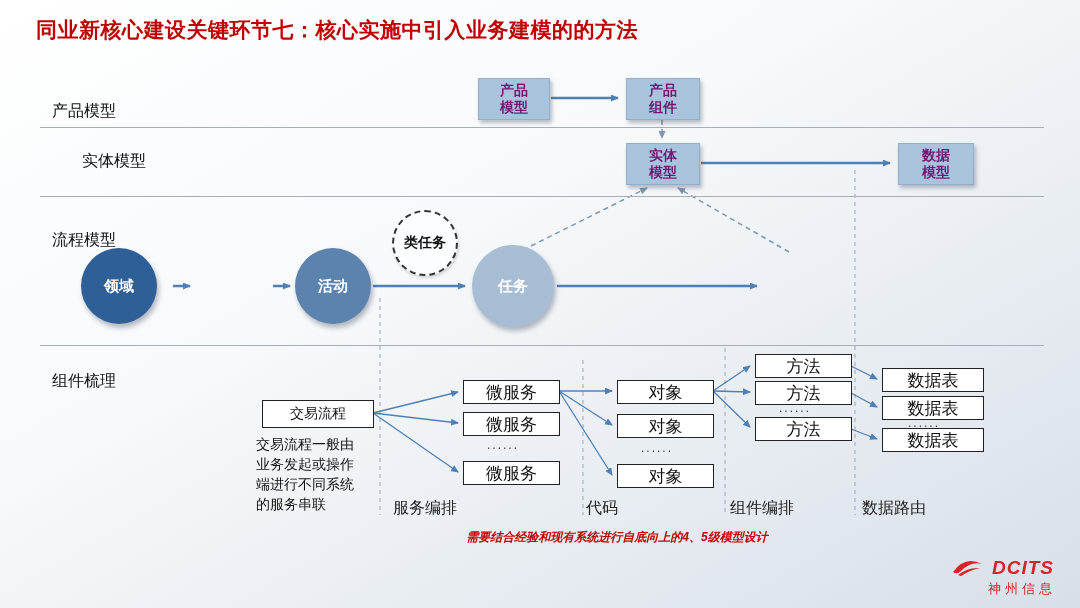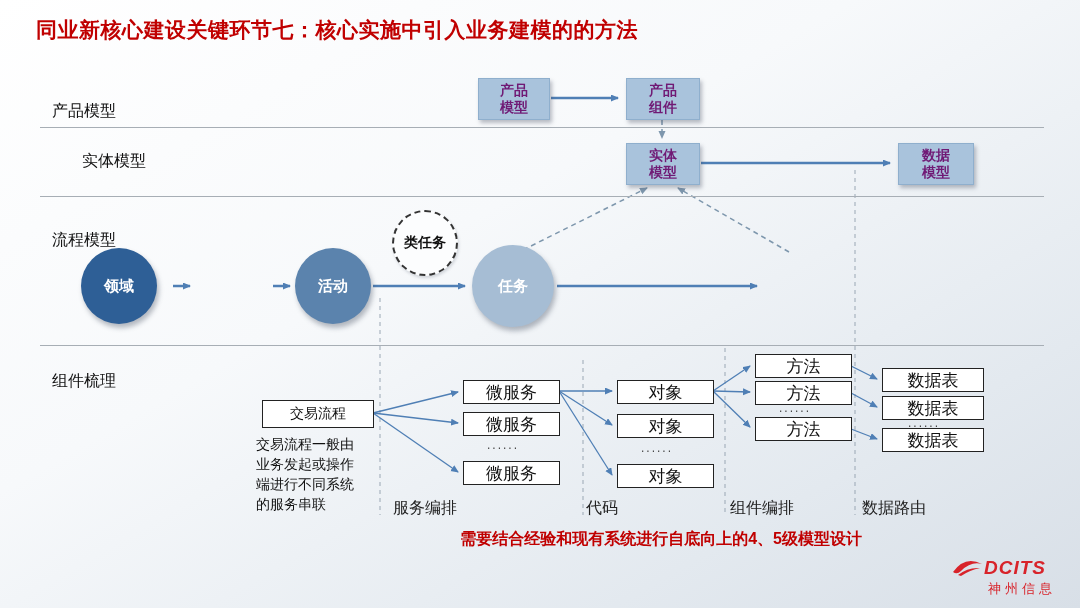--- a/index.html
+++ b/index.html
@@ -34,21 +34,21 @@
   .wbox{
     position:absolute;background:#ffffff;border:1px solid #222;font-size:17px;color:#111;
     display:flex;align-items:center;justify-content:center;
   }
   .dots{position:absolute;font-size:12px;color:#444;letter-spacing:2px;}
   .col-label{position:absolute;font-size:16px;color:#222;}
   .red-note{position:absolute;color:#c00000;font-weight:600;}
   .plain-note{position:absolute;font-size:14px;line-height:20px;color:#111;white-space:pre-line;}
   .overlay{position:absolute;left:0;top:0;pointer-events:none;}
   .logo{position:absolute;right:24px;bottom:10px;text-align:left;}
-  .logo-top{display:flex;align-items:center;gap:0;}
+  .logo-top{display:flex;align-items:center;gap:8px;}
   .logo-brand{font-size:19px;font-weight:bold;font-style:italic;color:#d8232a;letter-spacing:1px;}
   .logo-company{font-size:13px;color:#d8232a;letter-spacing:4px;margin-top:1px;padding-left:36px;}
 </style>
 </head>
 <body>
 
 <div class="slide">
 
   <div class="title">同业新核心建设关键环节七：核心实施中引入业务建模的的方法</div>
 
@@ -152,21 +152,21 @@
   <div class="plain-note" style="left:256px;top:434px;">交易流程一般由
 业务发起或操作
 端进行不同系统
 的服务串联</div>
 
   <div class="col-label" style="left:393px;top:498px;">服务编排</div>
   <div class="col-label" style="left:586px;top:498px;">代码</div>
   <div class="col-label" style="left:730px;top:498px;">组件编排</div>
   <div class="col-label" style="left:862px;top:498px;">数据路由</div>
 
-  <div class="red-note" style="left:372px;top:529px;width:490px;text-align:right;font-size:16px;">需要结合经验和现有系统进行自底向上的4、5级模型设计</div>
+  <div class="red-note" style="left:372px;top:529px;width:490px;text-align:center;font-size:12px;font-style:italic;">需要结合经验和现有系统进行自底向上的4、5级模型设计</div>
 
   <div class="logo">
     <div class="logo-top">
       <svg width="32" height="20" viewBox="0 0 32 20">
         <path d="M1 14 Q 13 -3 30 6 Q 19 3 9 13 Q 5 17 1 14 Z" fill="#d8232a"></path>
         <path d="M6 17 Q 16 9 28 10 Q 18 12 9 18 Z" fill="#d8232a"></path>
       </svg>
       <span class="logo-brand">DCITS</span>
     </div>
     <div class="logo-company">神州信息</div>

